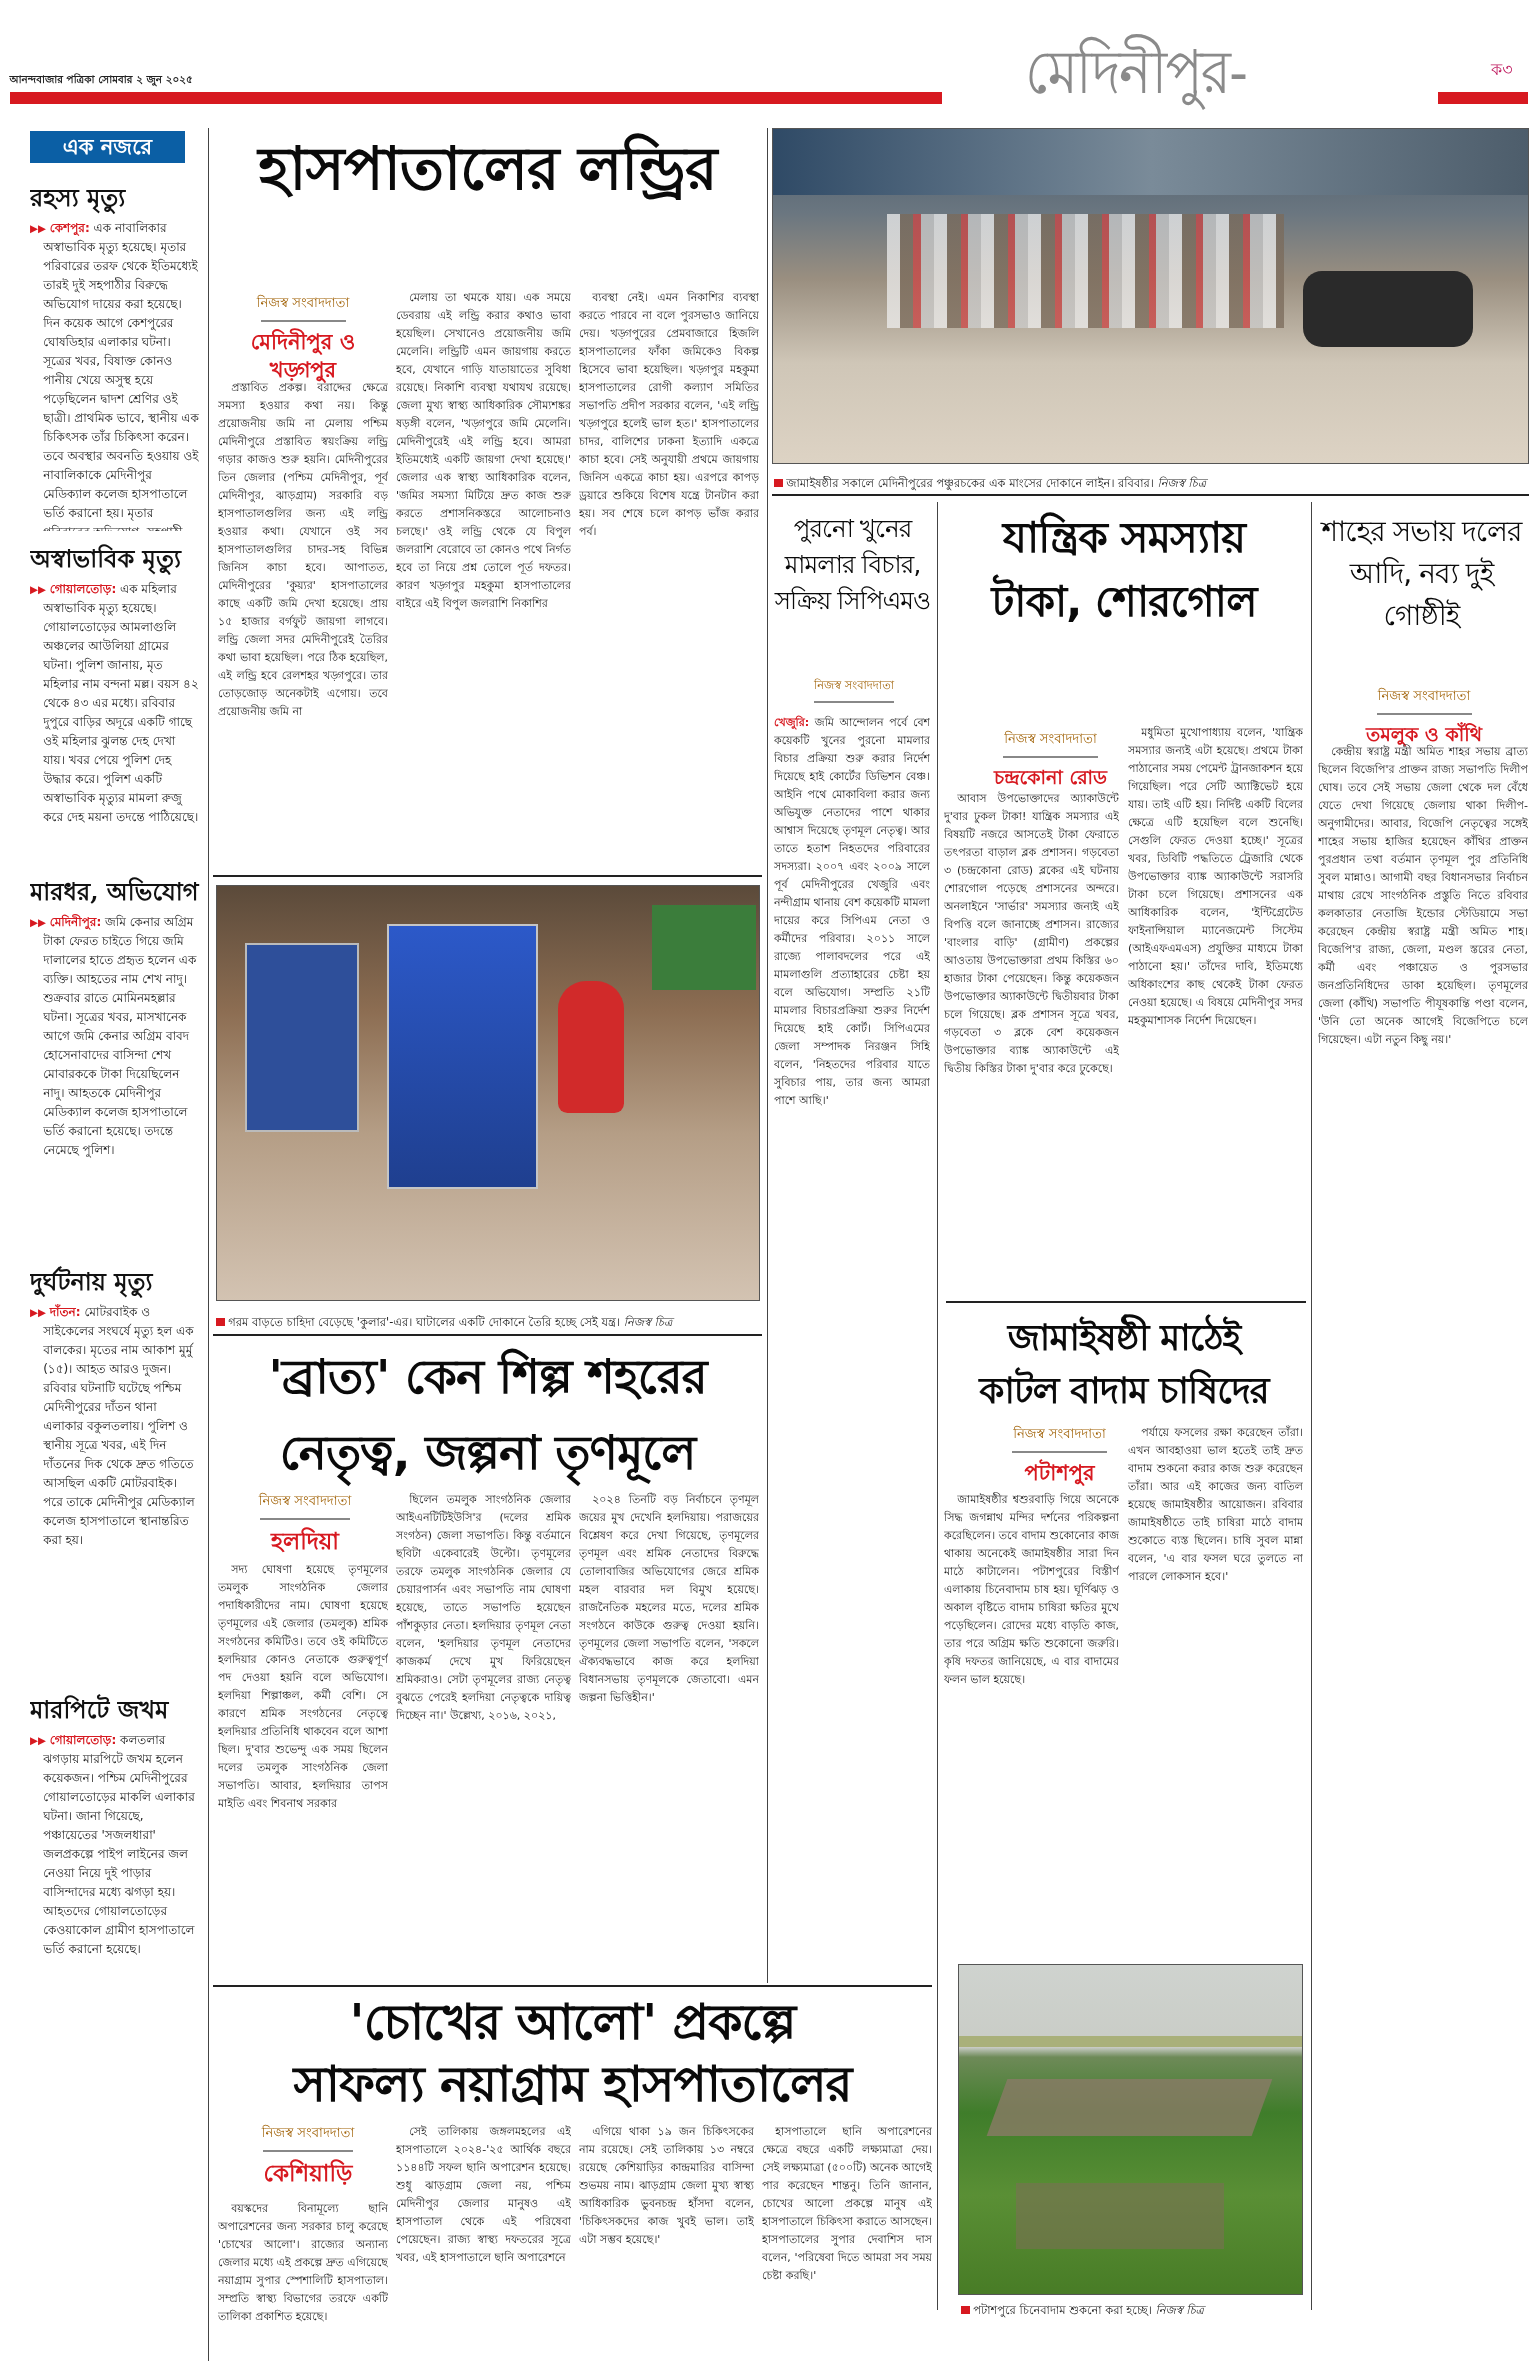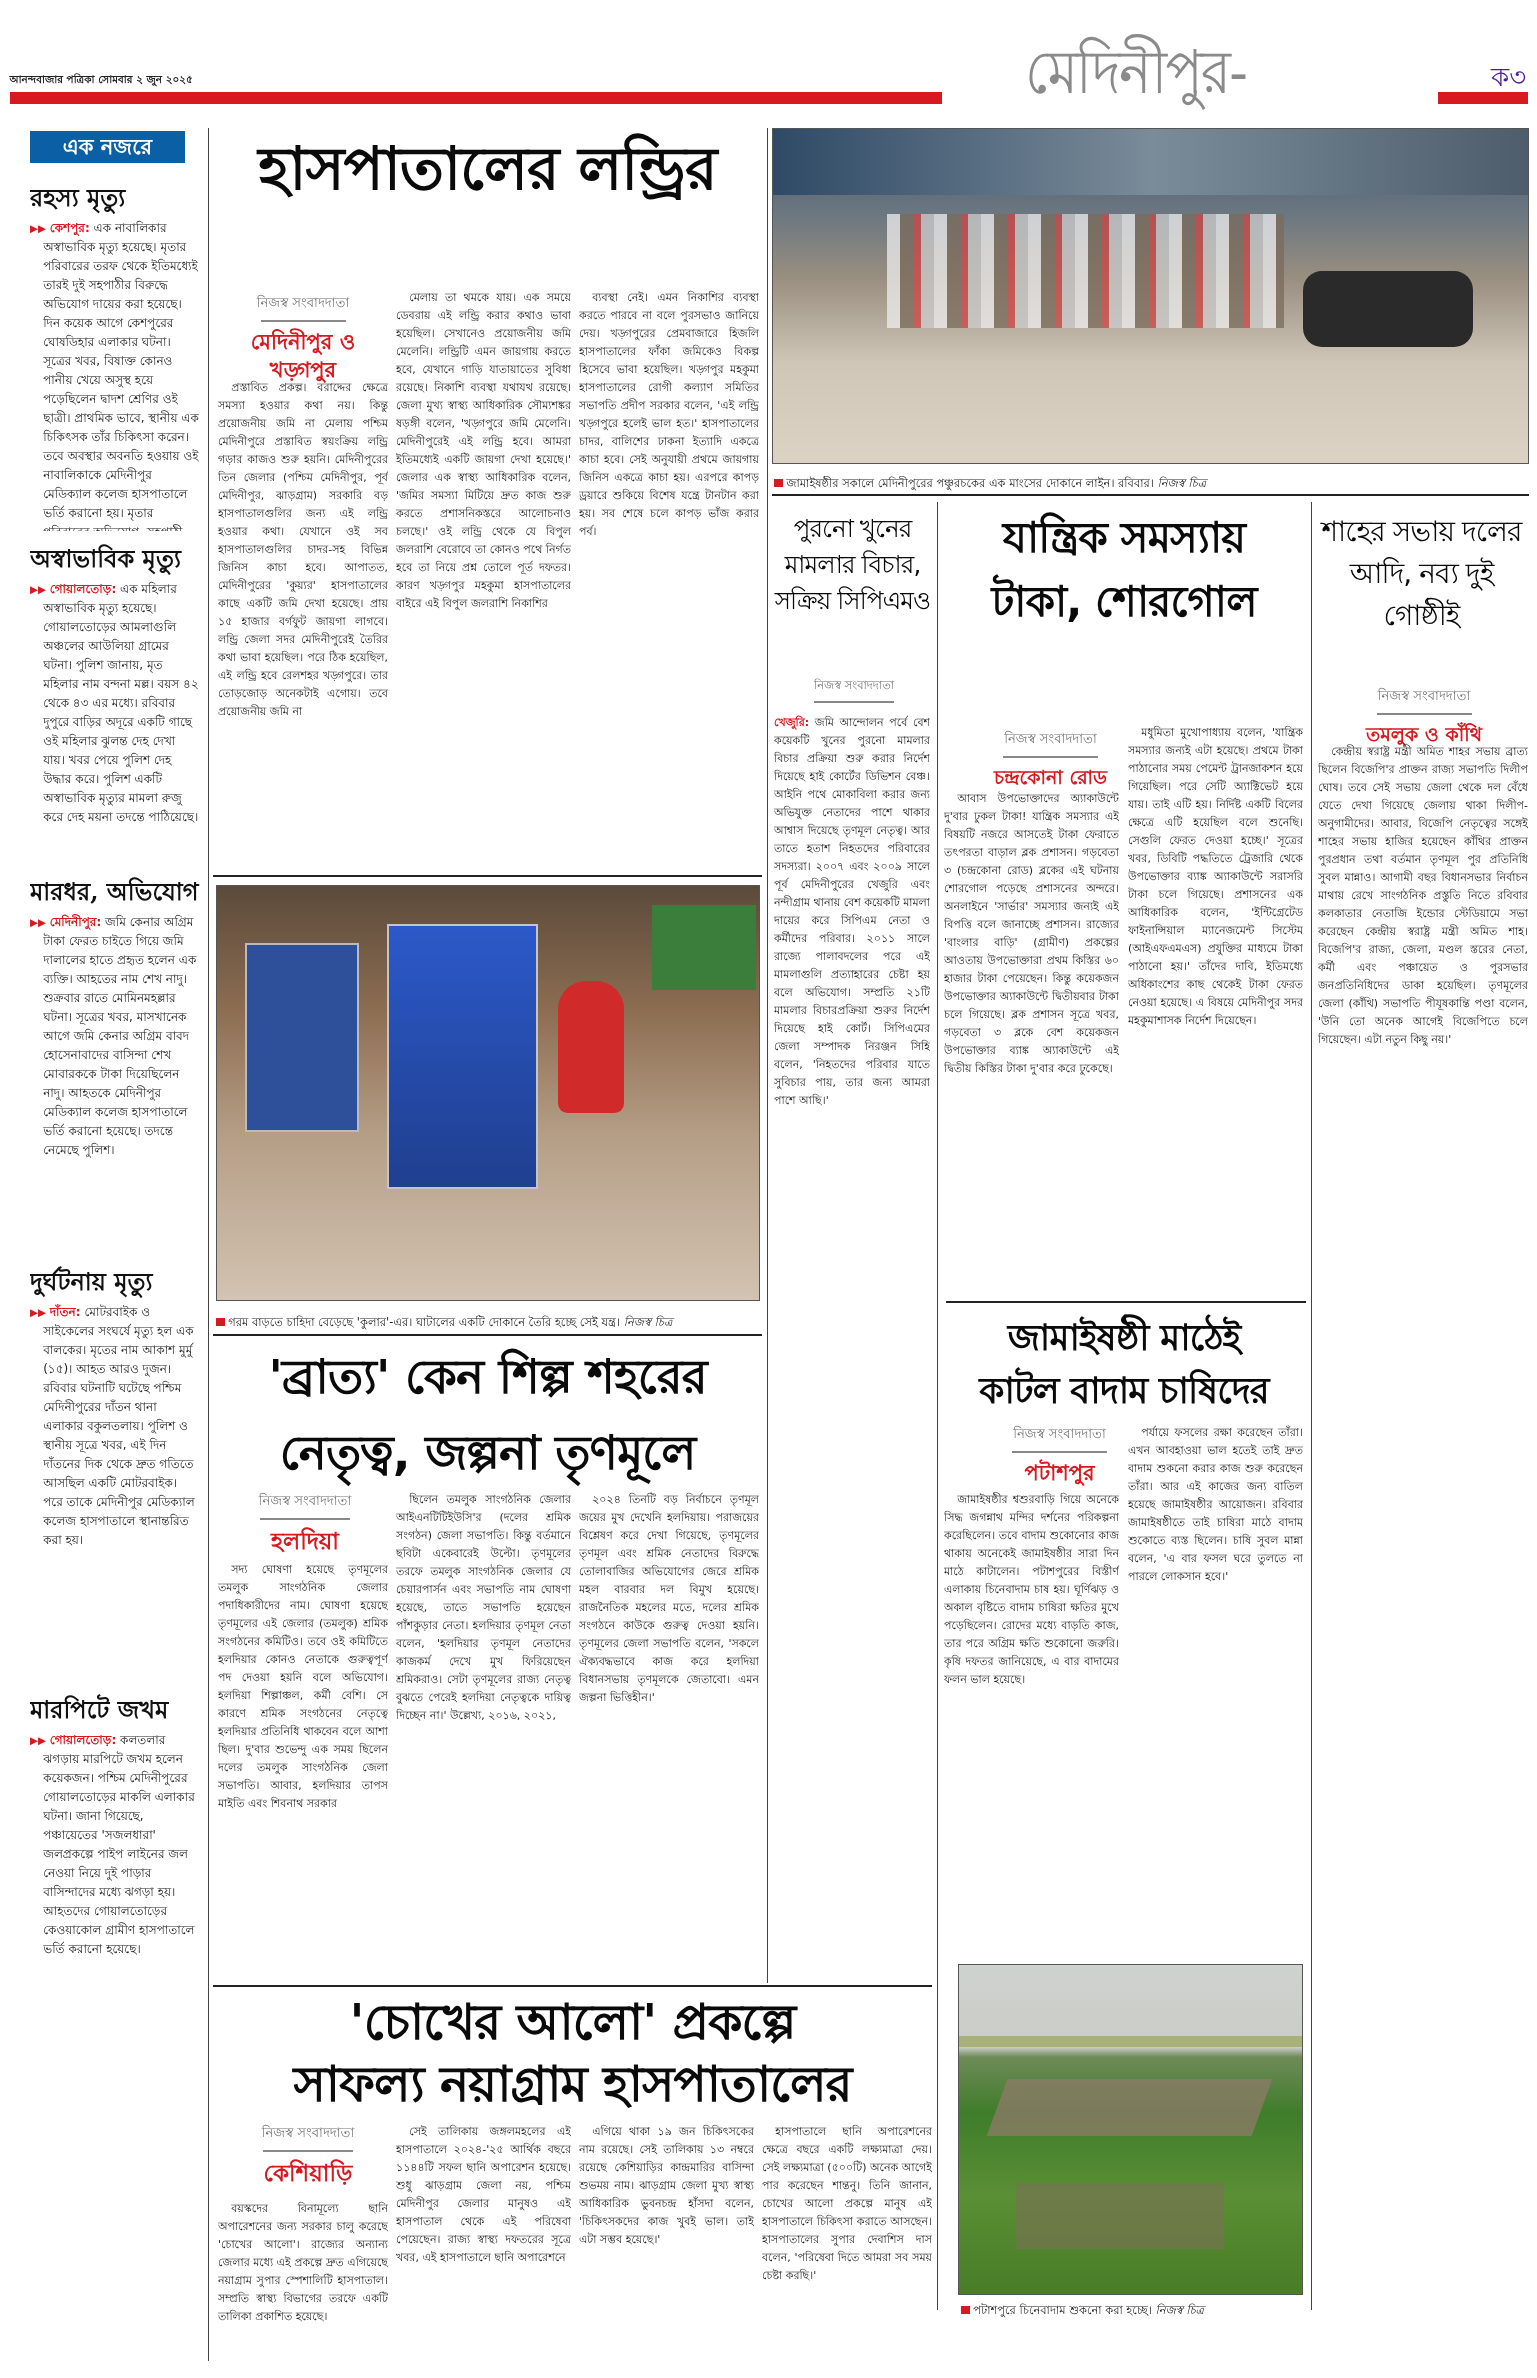--- a/index.html
+++ b/index.html
@@ -1,30 +1,30 @@
 <!DOCTYPE html>
 <html style="font-size:15px"><head>
 <meta charset="utf-8">
 <style>
 *{box-sizing:border-box;margin:0;padding:0}
 body{width:1538px;height:2378px;background:#fff;font-family:"DejaVu Sans",sans-serif;color:#111;position:relative;overflow:hidden}
 .abs{position:absolute}
 .masthead-meta{left:9.5px;top:72px;font-size:10.4px;font-weight:bold;color:#222}
 .redbar{background:#d71920;height:12.3px}
 .section-title{left:946px;top:36px;width:379px;height:72px;font-family:"DejaVu Serif",serif;font-size:55px;color:#8a8a8a;text-align:center;line-height:72px;letter-spacing:-1.9px;transform:scaleY(1.1)}
-.page-no{left:1491px;top:57px;font-size:26px;color:#4c1d95;font-family:"DejaVu Serif",serif}
+.page-no{left:1491px;top:57px;font-size:16px;color:#be185d;font-family:"DejaVu Serif",serif}
 .vline{background:#444;width:0.9px}
 .hline{background:#222;height:1.9px}
 .ekbox{left:30px;top:131px;width:155px;height:32px;background:#0b5fa5;color:#fff;font-size:21px;font-weight:bold;text-align:center;line-height:32px}
 .brief-h{font-family:"DejaVu Serif",serif;font-size:24px;font-weight:bold;color:#111;margin:15px 0 7.6px 0;line-height:1.1}
 .brief-p{font-size:12px;line-height:19px;color:#222;text-indent:-13.2px;padding-left:13.2px}
 .brief-p .tag{color:#d71920;font-weight:bold}
 .brief-p .arr{color:#d71920;font-size:10.4px}
 .headline{font-family:"DejaVu Sans",sans-serif;font-weight:bold;text-align:center;color:#0a0a0a;letter-spacing:-0.9px}
-.byline{text-align:center;font-size:13.2px;color:#737373}
+.byline{text-align:center;font-size:13.2px;color:#a16207}
 .byline-rule{height:2.8px;background:#888;margin:4.7px auto 5.7px}
 .dateline{text-align:center;color:#d71920;font-weight:bold;font-family:"DejaVu Serif",serif}
 .col{font-size:11px;line-height:18px;text-align:justify;color:#222;overflow:hidden}
 .col p{text-indent:13.2px}
 .photo{overflow:hidden;border:0.9px solid #555}
 .caption{font-size:11.4px;color:#222}
 .caption .sq{display:inline-block;width:8.5px;height:8.5px;background:#d71920;margin-right:3.8px}
 .caption i{font-style:italic}
 .kw{color:#d71920;font-weight:bold}
 </style>

